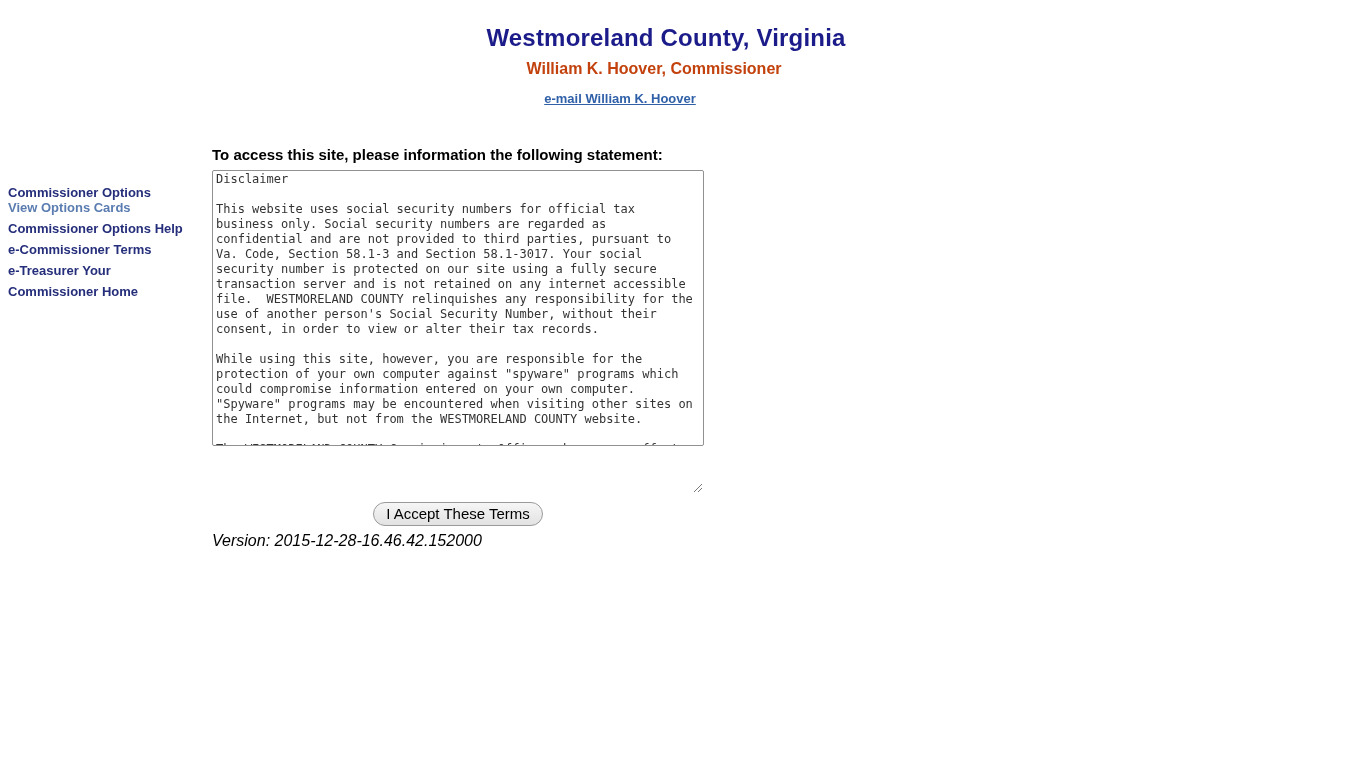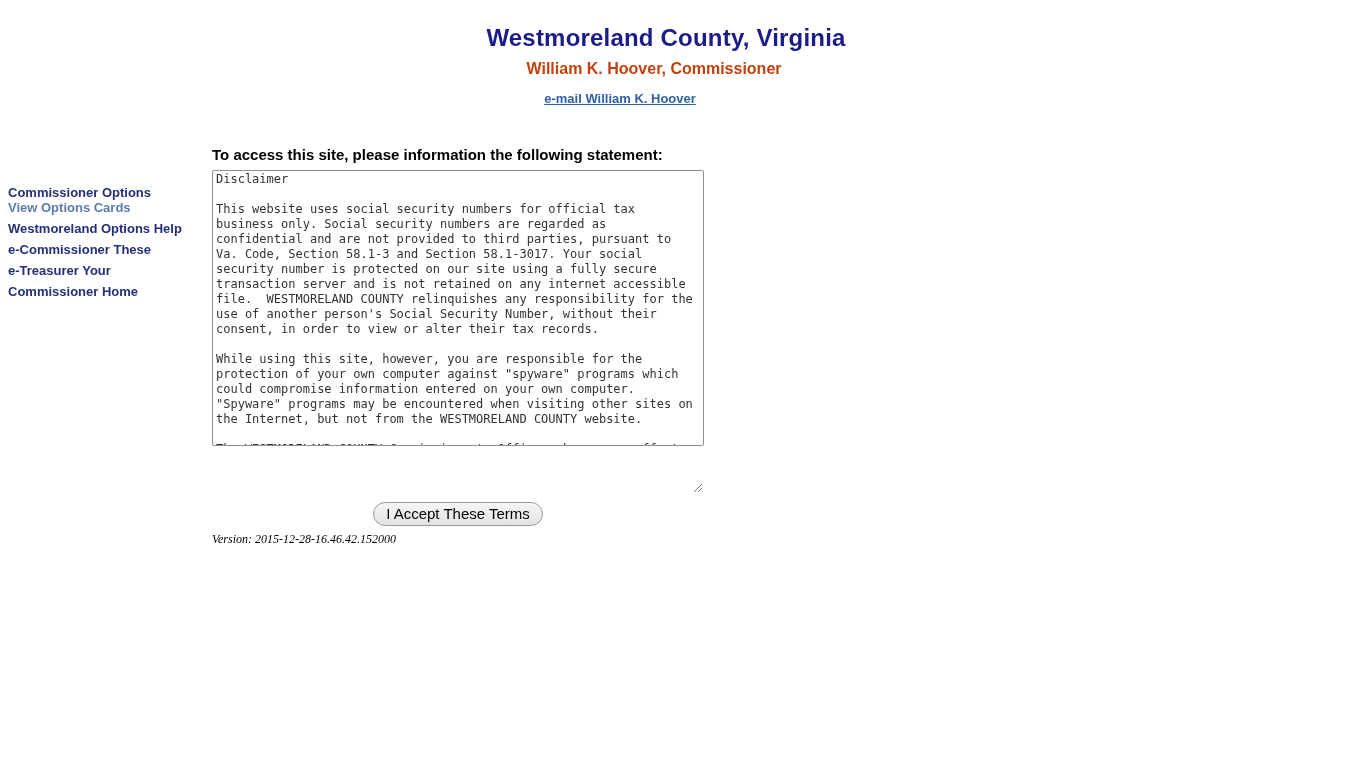--- a/index.html
+++ b/index.html
@@ -77,38 +77,38 @@
   .accept-btn {
     font-family: "Liberation Sans", sans-serif;
     font-size: 15px; color: #000000;
     background: linear-gradient(#f6f6f6, #e2e2e2);
     border: 1px solid #9a9a9a; border-radius: 12px;
     padding: 2px 12px 3px 12px;
     cursor: pointer;
   }
   .version-line {
     position: absolute; left: 212px; top: 532px; width: 400px;
-    font-family: Liberation Serif, serif;
-    font-style: italic; font-size: 12px; color: #000000;
+    font-family: Liberation Sans, sans-serif;
+    font-style: italic; font-size: 16px; color: #000000;
   }
 </style>
 </head>
 <body>
 
 <div class="site-title">Westmoreland County, Virginia</div>
 <div class="site-subtitle">William K. Hoover, Commissioner</div>
 <div class="email-row">
   <a class="email-link" href="#">e-mail William K. Hoover</a>
 </div>
 
 <nav class="sidebar">
   <a class="nav-item" href="#">Commissioner Options</a>
   <a class="nav-item nav-sublink" href="#">View Options Cards</a>
-  <a class="nav-item spaced" href="#">Westmoreland Options Help</a>
-  <a class="nav-item spaced" href="#">e-Commissioner These</a>
+  <a class="nav-item spaced" href="#">Commissioner Options Help</a>
+  <a class="nav-item spaced" href="#">e-Commissioner Terms</a>
   <a class="nav-item spaced" href="#">e-Treasurer Your</a>
   <a class="nav-item spaced" href="#">Commissioner Home</a>
 </nav>
 
 <div class="prompt">To access this site, please information the following statement:</div>
 
 <div class="disclaimer-wrap">
   <textarea class="disclaimer" readonly="" wrap="off" spellcheck="false" style="">Disclaimer
 
 This website uses social security numbers for official tax

